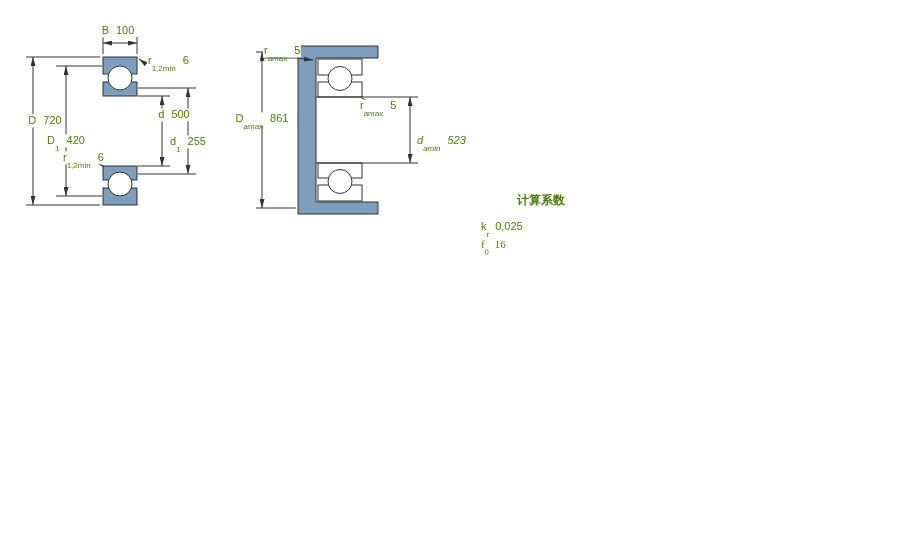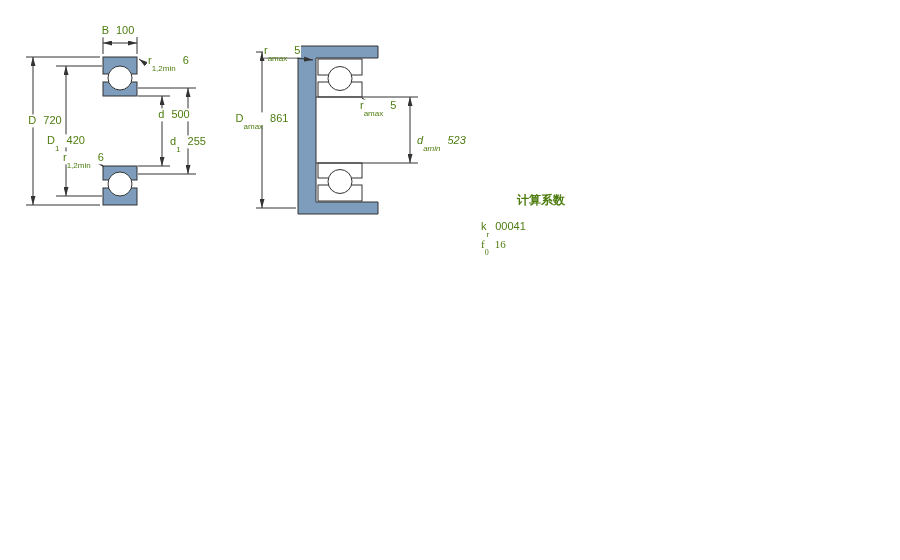--- a/index.html
+++ b/index.html
@@ -161,20 +161,20 @@
     <span class="sym">r</span><span class="sub">amax</span><span class="val">5</span>
   </span>
 
   <span class="lbl la" style="left:416px;top:141px;font-style:italic;">
     <span class="sym">d</span><span class="sub">amin</span><span class="val">523</span>
   </span>
 
   <span class="lbl la cf-title" style="left:480px;top:200px;margin-left:36px;">计算系数</span>
 
   <span class="lbl la cf" style="left:480px;top:227px;">
-    <span class="sym">k</span><span class="sub">r</span><span class="val">00041</span>
+    <span class="sym">k</span><span class="sub">r</span><span class="val">0,025</span>
   </span>
 
   <span class="lbl la cf" style="left:480px;top:245px;font-family:Liberation Serif, serif;">
     <span class="sym">f</span><span class="sub">0</span><span class="val">16</span>
   </span>
 
 </div>
 
 </body></html>

